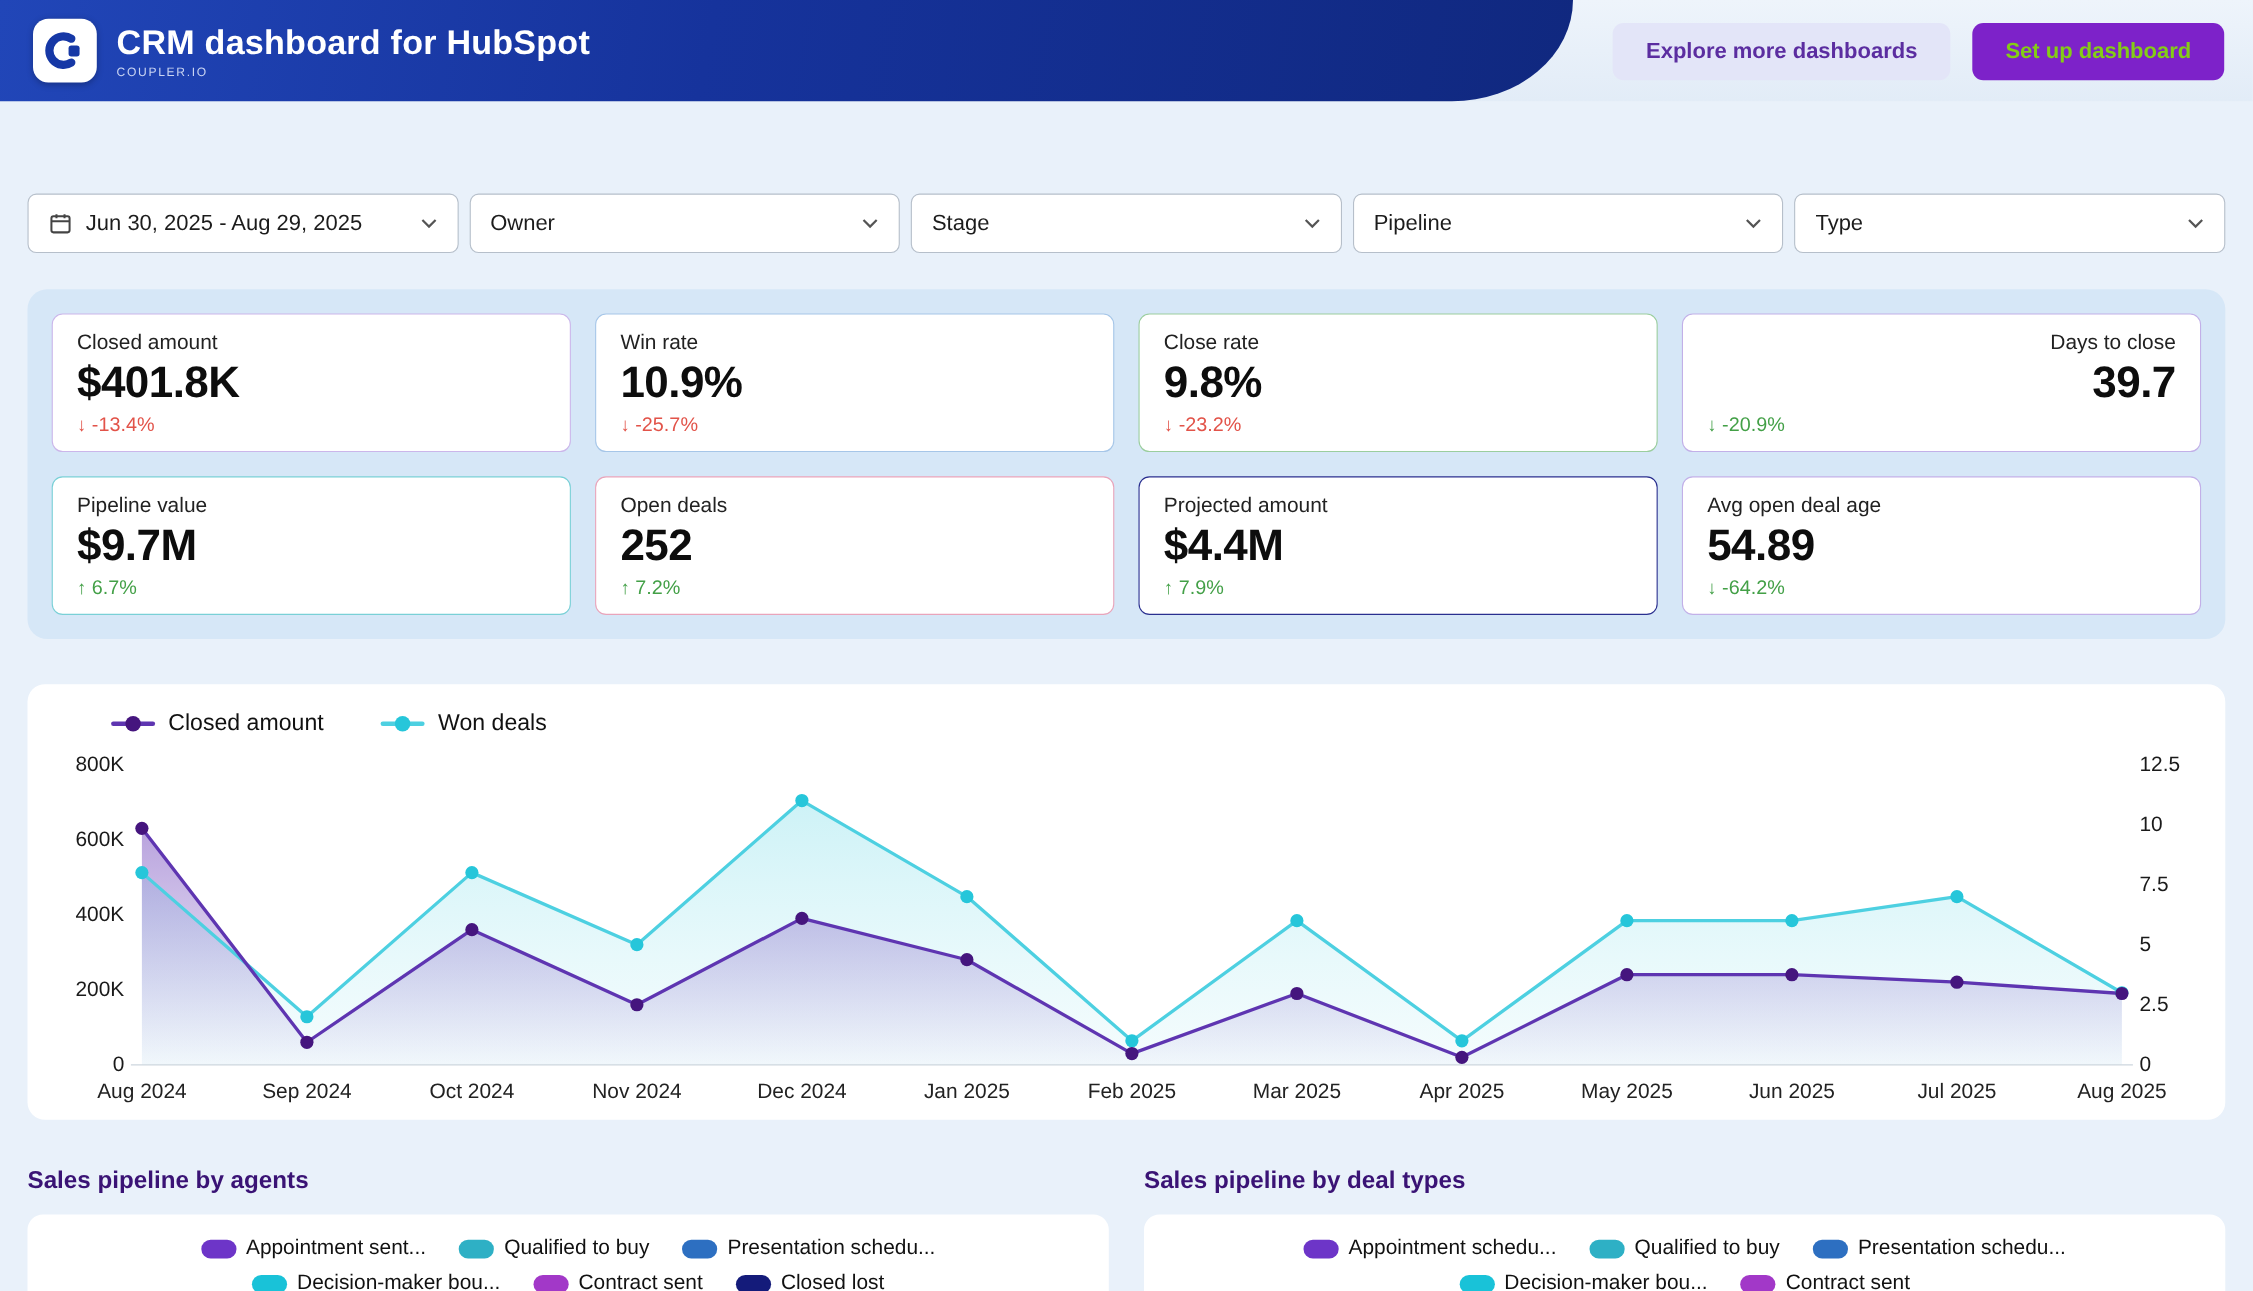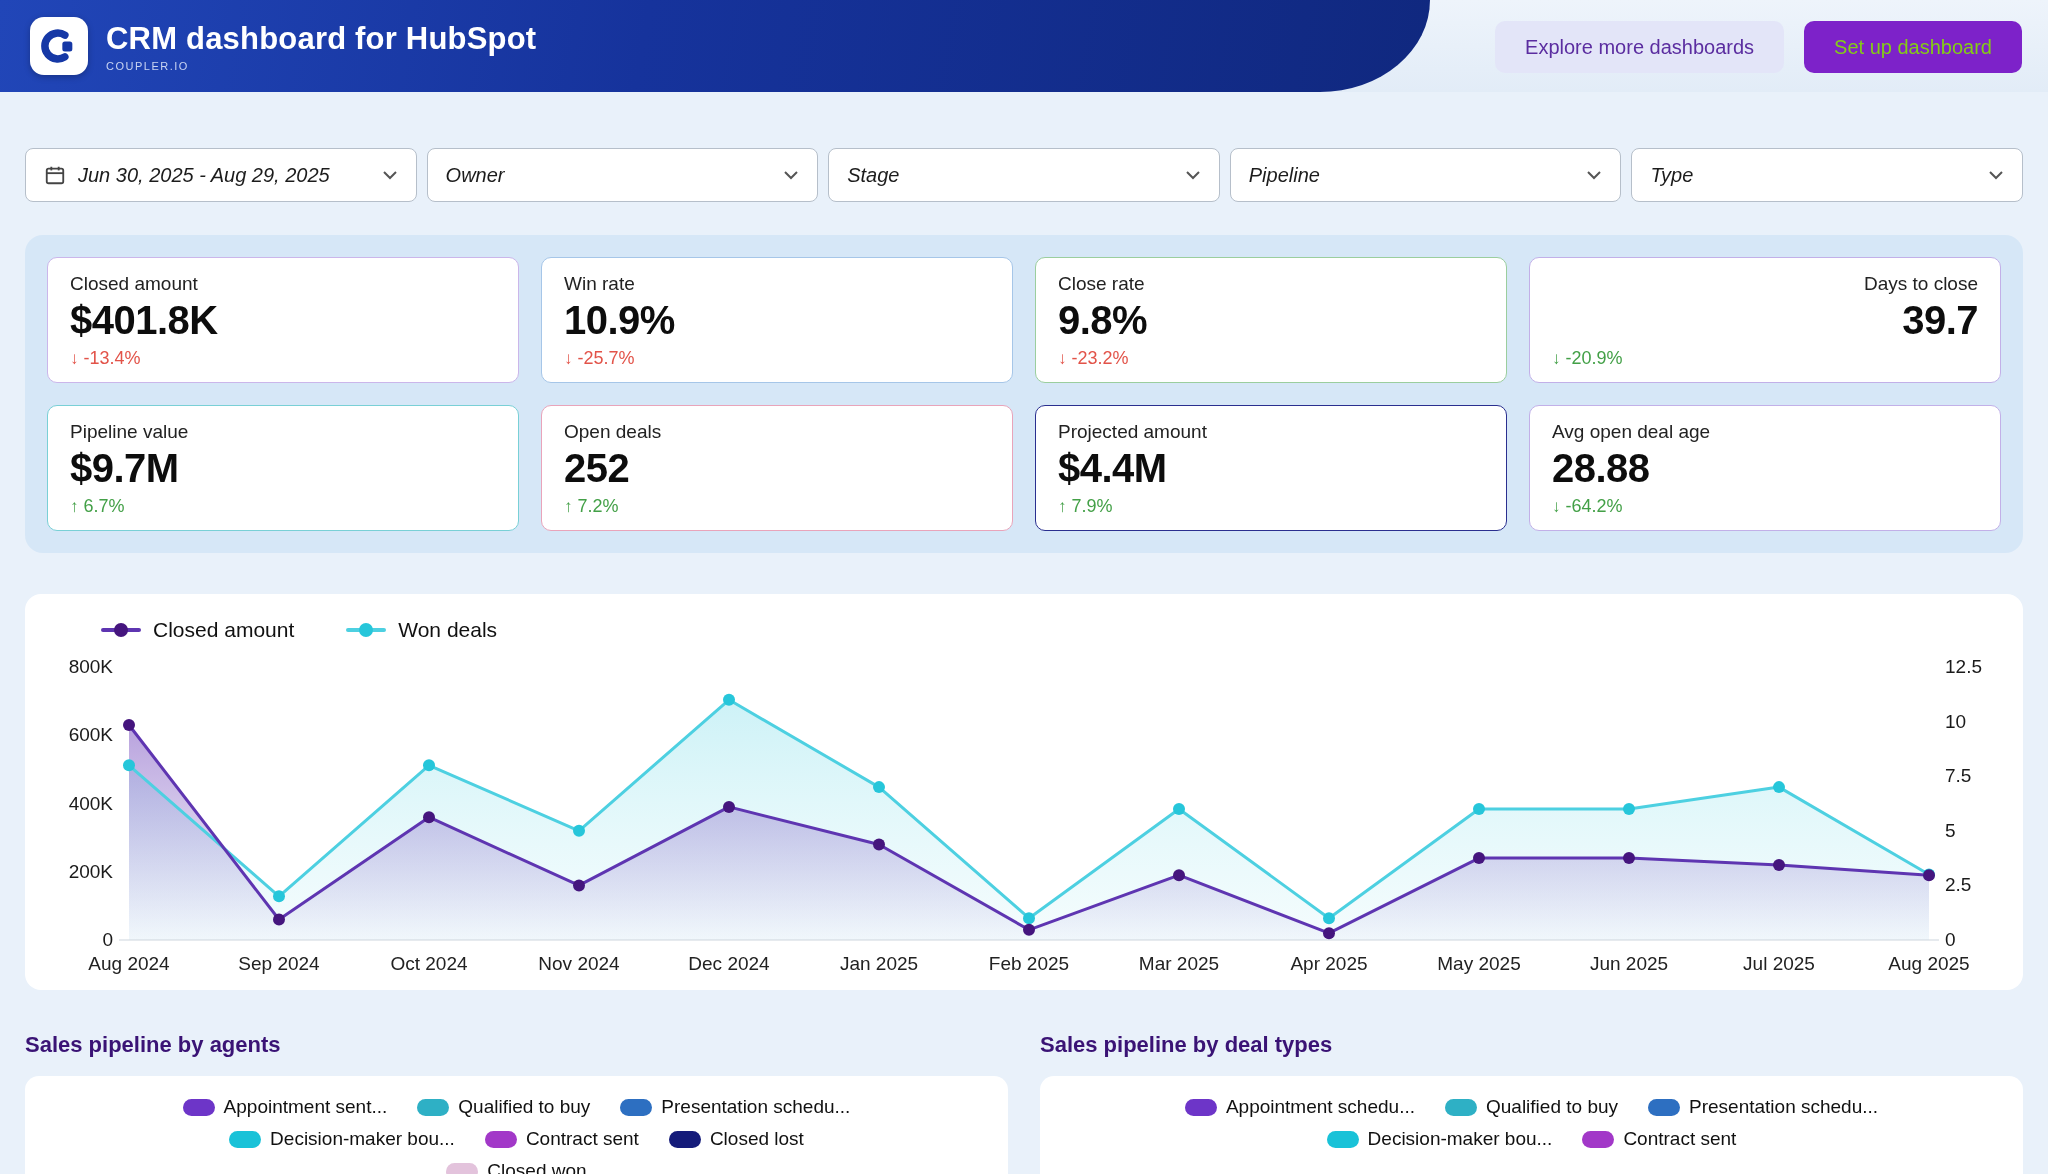--- a/index.html
+++ b/index.html
@@ -20,26 +20,26 @@
   }
   .logo-box {
     width:58px; height:58px; background:#ffffff; border-radius:14px;
     display:flex; align-items:center; justify-content:center; margin-right:18px;
     box-shadow:0 2px 6px rgba(0,0,0,0.25);
   }
   .title-block { display:flex; flex-direction:column; color:#fff; }
   .app-title { font-size:31px; font-weight:bold; letter-spacing:0.2px; }
   .app-subtitle { font-size:11px; letter-spacing:1.5px; color:#c9d4f2; margin-top:3px; }
   .header-buttons { position:absolute; right:26px; top:21px; display:flex; gap:20px; }
-  .btn { border:none; height:52px; border-radius:10px; font-family:inherit; font-size:20px; font-weight:normal; cursor:pointer; padding:0 30px; }
+  .btn { border:none; height:52px; border-radius:10px; font-family:inherit; font-size:20px; font-weight:bold; cursor:pointer; padding:0 30px; }
   .btn-explore { background:#e3e5f8; color:#5b2da0; }
   .btn-setup { background:#7d22c9; color:#84cc16; }
 
   
-  .filters { display:flex; gap:10px; padding:0 25px; margin-top:56px;font-style:italic; }
+  .filters { display:flex; gap:10px; padding:0 25px; margin-top:84px; }
   .filter {
     flex:1; height:54px; background:#fff; border:1px solid #b6bfca; border-radius:8px;
     display:flex; align-items:center; justify-content:space-between;
     padding:0 18px; font-size:20px; color:#1c1c1c; cursor:pointer;
   }
   .filter-left { display:flex; align-items:center; gap:12px; }
   .caret { flex:0 0 auto; }
 
   
   .kpi-panel { margin:33px 25px 0; background:#d6e7f7; border-radius:18px; padding:22px; }
@@ -183,21 +183,21 @@
     <div class="kpi-card" style="border-color: rgb(42, 47, 143);">
       <div class="kpi-label">Projected amount</div>
       <div class="kpi-value">$4.4M</div>
       <div class="kpi-delta" style="color: rgb(67, 160, 71);">
           <span class="kpi-arrow">↑</span>
           <span>7.9%</span>
         </div>
     </div>
     <div class="kpi-card" style="border-color: rgb(194, 176, 232);">
       <div class="kpi-label">Avg open deal age</div>
-      <div class="kpi-value">28.88</div>
+      <div class="kpi-value">54.89</div>
       <div class="kpi-delta" style="color: rgb(67, 160, 71);">
           <span class="kpi-arrow">↓</span>
           <span>-64.2%</span>
         </div>
     </div>
   </div>
 </div>
 
 <div class="chart-panel">
   <div class="chart-legend">

